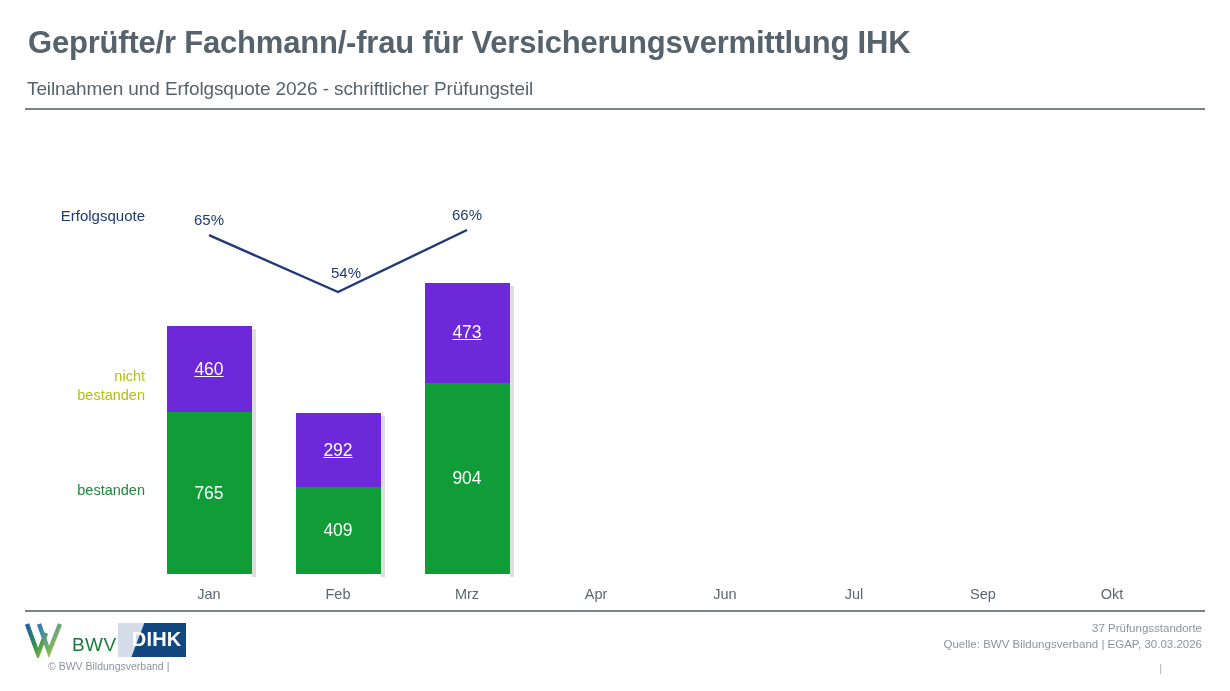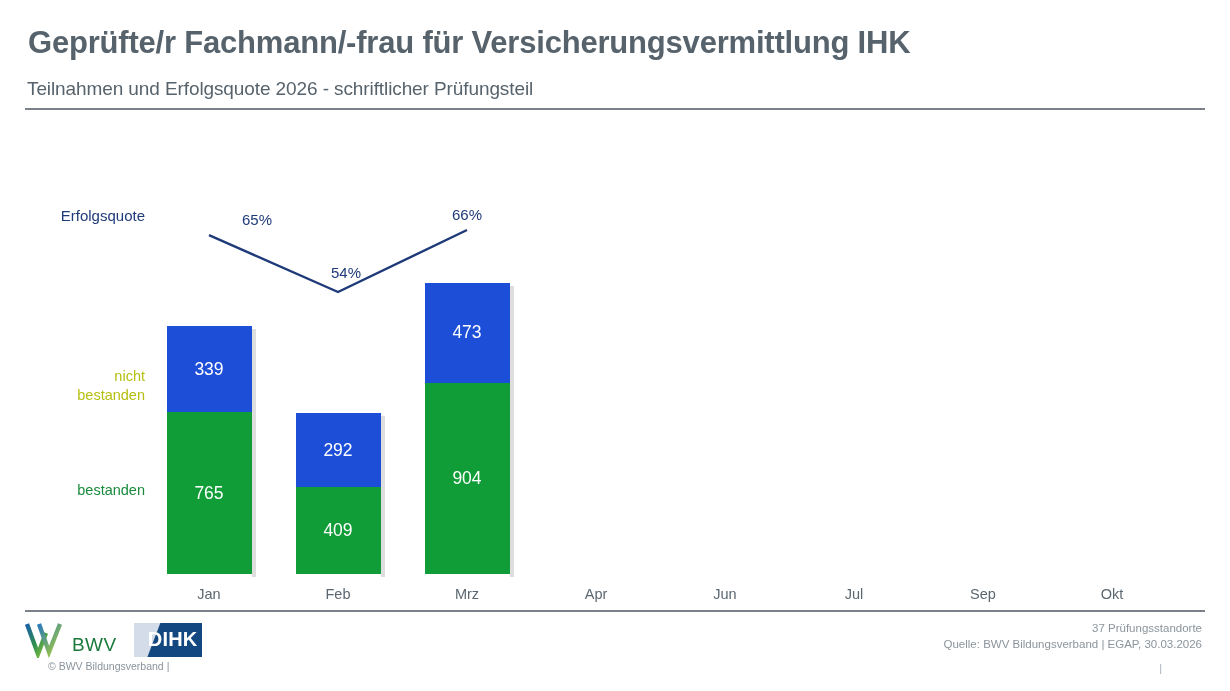--- a/index.html
+++ b/index.html
@@ -96,21 +96,21 @@
     position: absolute;
     left: 0;
     width: 100%;
     box-sizing: border-box;
     color: #ffffff;
     font-size: 17.5px;
     display: flex;
     align-items: center;
     justify-content: center;
   }
-  .seg-fail { background: #1d4ed8; }
+  .seg-fail { background: #6d28d9; text-decoration: underline; }
   .seg-pass { background: #109c36; }
   .bar-shadow {
     position: absolute;
     background: rgba(0,0,0,0.13);
   }
 
   
   .cat-label {
     position: absolute;
     bottom: 10px;
@@ -154,21 +154,21 @@
     top: 612px;
     width: 1230px;
     height: 79px;
   }
   #footer-logos {
     position: absolute;
     left: 25px;
     top: 10px;
     display: flex;
     align-items: center;
-    gap: 18px;
+    gap: 2px;
   }
   #bwv-logo { display: flex; align-items: flex-end; gap: 5px; }
   #bwv-word {
     font-size: 19px;
     color: #1a7a3c;
     letter-spacing: 0.4px;
     font-weight: 400;
     position: relative;
     top: -2px;
   }
@@ -233,40 +233,40 @@
 <div id="plot">
 
   <div class="series-label" id="label-erfolgsquote">Erfolgsquote</div>
   <div class="series-label" id="label-nicht-bestanden">nicht
 bestanden</div>
   <div class="series-label" id="label-bestanden">bestanden</div>
 
   <div id="bars-host">
       <div class="bar-group" style="left: 166.5px; width: 85px; height: 248px;">
         <div class="bar-shadow" style="left: 85px; top: 3px; width: 4px; height: 248px;"></div>
-        <div class="bar-seg seg-fail" style="top: 0px; height: 86.1229px;">339</div>
+        <div class="bar-seg seg-fail" style="top: 0px; height: 86.1229px;">460</div>
         <div class="bar-seg seg-pass" style="top: 86.1229px; height: 161.877px;">765</div>
       </div>
       <div class="bar-group" style="left: 295.5px; width: 85px; height: 161.454px;">
         <div class="bar-shadow" style="left: 85px; top: 3px; width: 4px; height: 161.454px;"></div>
         <div class="bar-seg seg-fail" style="top: 0px; height: 74.9078px;">292</div>
         <div class="bar-seg seg-pass" style="top: 74.9078px; height: 86.5461px;">409</div>
       </div>
       <div class="bar-group" style="left: 424.5px; width: 85px; height: 291.379px;">
         <div class="bar-shadow" style="left: 85px; top: 3px; width: 4px; height: 291.379px;"></div>
         <div class="bar-seg seg-fail" style="top: 0px; height: 100.089px;">473</div>
         <div class="bar-seg seg-pass" style="top: 100.089px; height: 191.29px;">904</div>
       </div>
     </div>
 
   <svg id="rate-svg">
     <polyline id="rate-polyline" fill="none" stroke="#1f3a78" stroke-width="2.4" stroke-linejoin="miter" stroke-linecap="butt" points="209,123.16666666666667 338,180 467,118"></polyline>
   </svg>
   <div id="rate-labels-host">
-      <div class="rate-label" style="left: 209px; top: 99.1667px; margin-left: 48px;">65%</div>
+      <div class="rate-label" style="left: 209px; top: 99.1667px;">65%</div>
       <div class="rate-label" style="left: 346px; top: 152px;">54%</div>
       <div class="rate-label" style="left: 467px; top: 94px;">66%</div>
     </div>
 
   <div id="cat-host">
       <div class="cat-label" style="left: 209px;">Jan</div>
       <div class="cat-label" style="left: 338px;">Feb</div>
       <div class="cat-label" style="left: 467px;">Mrz</div>
       <div class="cat-label" style="left: 596px;">Apr</div>
       <div class="cat-label" style="left: 725px;">Jun</div>

